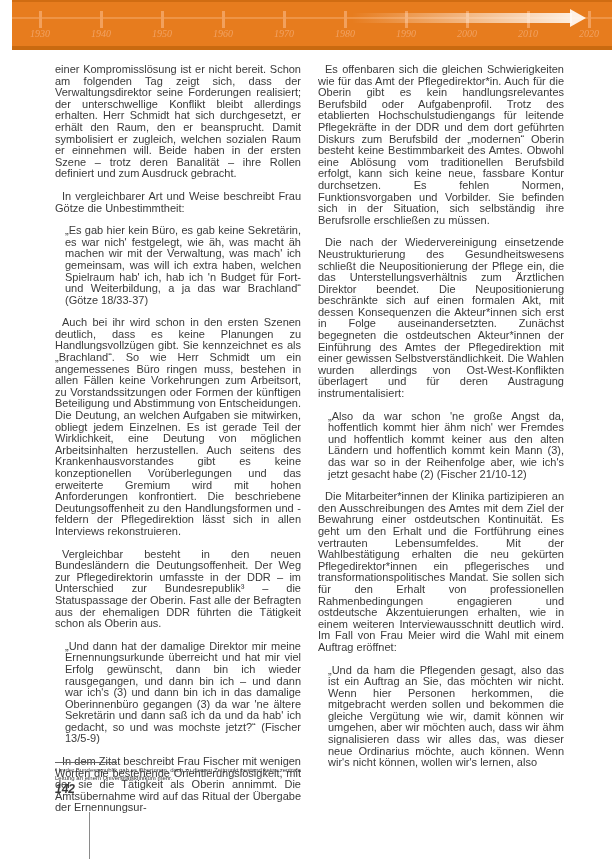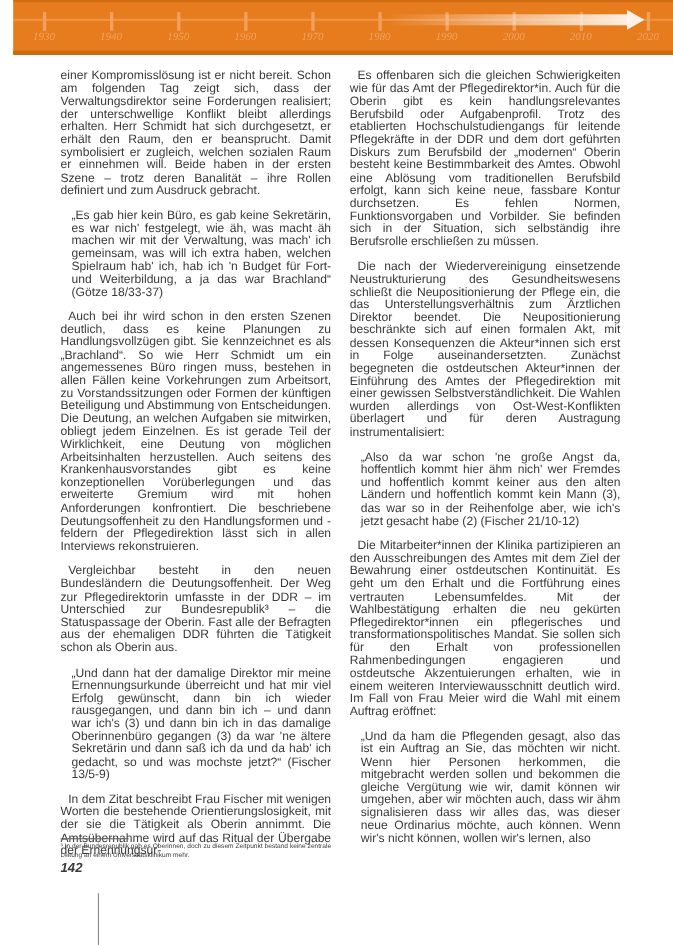--- a/index.html
+++ b/index.html
@@ -111,20 +111,21 @@
           <div class="year" style="color: rgb(241, 162, 99);">2020</div>
         </div>
       </div>
     <div class="arrow-band"></div>
     <div class="arrow-head"></div>
   </header>
 
   <main>
     <section class="col left">
         <div class="block p">einer Kompromisslösung ist er nicht bereit. Schon am folgenden Tag zeigt sich, dass der Verwaltungsdirektor seine Forderungen realisiert; der unterschwellige Konflikt bleibt allerdings erhalten. Herr Schmidt hat sich durchgesetzt, er erhält den Raum, den er beansprucht. Damit symbolisiert er zugleich, welchen sozialen Raum er einnehmen will. Beide haben in der ersten Szene – trotz deren Banalität – ihre Rollen definiert und zum Ausdruck gebracht.</div>
+        <div class="block p indent">In vergleichbarer Art und Weise beschreibt Frau Götze die Unbestimmtheit:</div>
         <div class="block quote">„Es gab hier kein Büro, es gab keine Sekretärin, es war nich' festgelegt, wie äh, was macht äh machen wir mit der Verwaltung, was mach' ich gemeinsam, was will ich extra haben, welchen Spielraum hab' ich, hab ich 'n Budget für Fort- und Weiterbildung, a ja das war Brachland“ (Götze 18/33-37)</div>
         <div class="block p indent">Auch bei ihr wird schon in den ersten Szenen deutlich, dass es keine Planungen zu Handlungsvollzügen gibt. Sie kennzeichnet es als „Brachland“. So wie Herr Schmidt um ein angemessenes Büro ringen muss, bestehen in allen Fällen keine Vorkehrungen zum Arbeitsort, zu Vorstandssitzungen oder Formen der künftigen Beteiligung und Abstimmung von Entscheidungen. Die Deutung, an welchen Aufgaben sie mitwirken, obliegt jedem Einzelnen. Es ist gerade Teil der Wirklichkeit, eine Deutung von möglichen Arbeitsinhalten herzustellen. Auch seitens des Krankenhausvorstandes gibt es keine konzeptionellen Vorüberlegungen und das erweiterte Gremium wird mit hohen Anforderungen konfrontiert. Die beschriebene Deutungsoffenheit zu den Handlungsformen und -feldern der Pflegedirektion lässt sich in allen Interviews rekonstruieren.</div>
         <div class="block p indent">Vergleichbar besteht in den neuen Bundesländern die Deutungsoffenheit. Der Weg zur Pflegedirektorin umfasste in der DDR – im Unterschied zur Bundesrepublik³ – die Statuspassage der Oberin. Fast alle der Befragten aus der ehemaligen DDR führten die Tätigkeit schon als Oberin aus.</div>
         <div class="block quote">„Und dann hat der damalige Direktor mir meine Ernennungsurkunde überreicht und hat mir viel Erfolg gewünscht, dann bin ich wieder rausgegangen, und dann bin ich – und dann war ich's (3) und dann bin ich in das damalige Oberinnenbüro gegangen (3) da war 'ne ältere Sekretärin und dann saß ich da und da hab' ich gedacht, so und was mochste jetzt?“ (Fischer 13/5-9)</div>
         <div class="block p indent">In dem Zitat beschreibt Frau Fischer mit wenigen Worten die bestehende Orientierungslosigkeit, mit der sie die Tätigkeit als Oberin annimmt. Die Amtsübernahme wird auf das Ritual der Übergabe der Ernennungsur-</div>
       </section>
     <section class="col right">
         <div class="block p indent">Es offenbaren sich die gleichen Schwierigkeiten wie für das Amt der Pflegedirektor*in. Auch für die Oberin gibt es kein handlungsrelevantes Berufsbild oder Aufgabenprofil. Trotz des etablierten Hochschulstudiengangs für leitende Pflegekräfte in der DDR und dem dort geführten Diskurs zum Berufsbild der „modernen“ Oberin besteht keine Bestimmbarkeit des Amtes. Obwohl eine Ablösung vom traditionellen Berufsbild erfolgt, kann sich keine neue, fassbare Kontur durchsetzen. Es fehlen Normen, Funktionsvorgaben und Vorbilder. Sie befinden sich in der Situation, sich selbständig ihre Berufsrolle erschließen zu müssen.</div>
         <div class="block p indent">Die nach der Wiedervereinigung einsetzende Neustrukturierung des Gesundheitswesens schließt die Neupositionierung der Pflege ein, die das Unterstellungsverhältnis zum Ärztlichen Direktor beendet. Die Neupositionierung beschränkte sich auf einen formalen Akt, mit dessen Konsequenzen die Akteur*innen sich erst in Folge auseinandersetzten. Zunächst begegneten die ostdeutschen Akteur*innen der Einführung des Amtes der Pflegedirektion mit einer gewissen Selbstverständlichkeit. Die Wahlen wurden allerdings von Ost-West-Konflikten überlagert und für deren Austragung instrumentalisiert:</div>
         <div class="block quote">„Also da war schon 'ne große Angst da, hoffentlich kommt hier ähm nich' wer Fremdes und hoffentlich kommt keiner aus den alten Ländern und hoffentlich kommt kein Mann (3), das war so in der Reihenfolge aber, wie ich's jetzt gesacht habe (2) (Fischer 21/10-12)</div>

